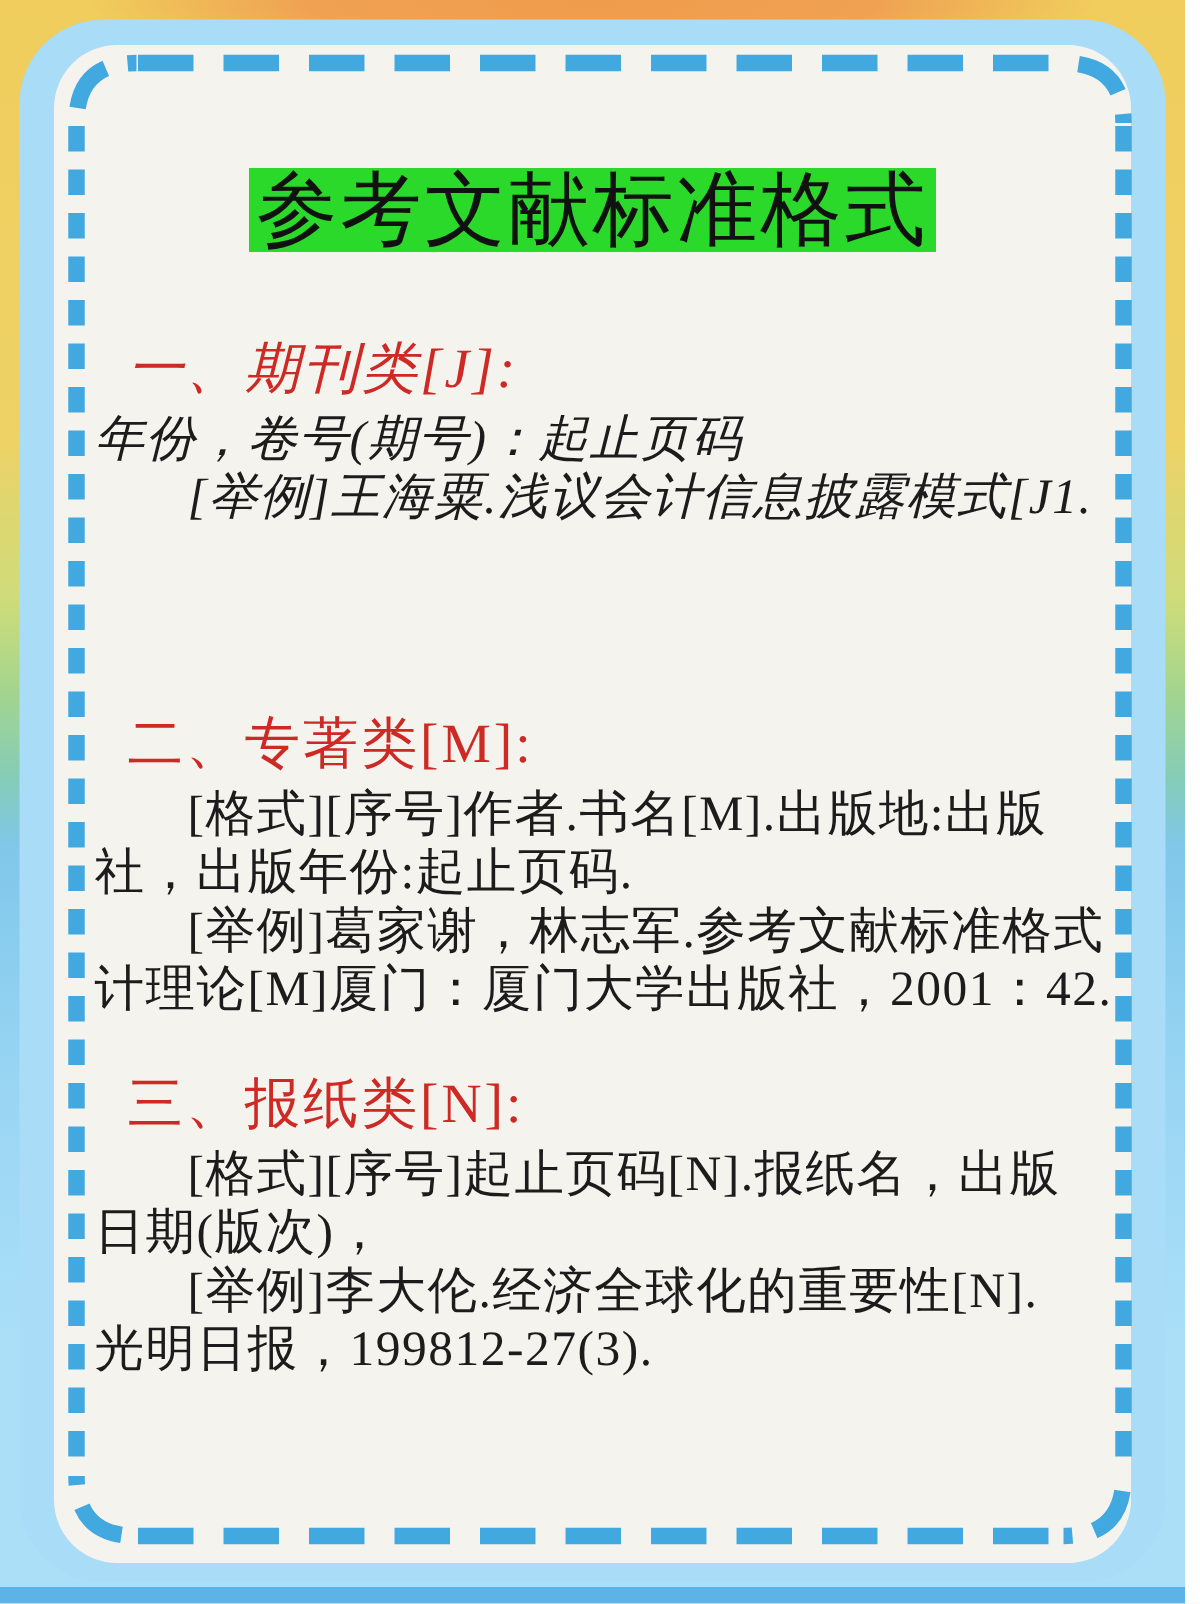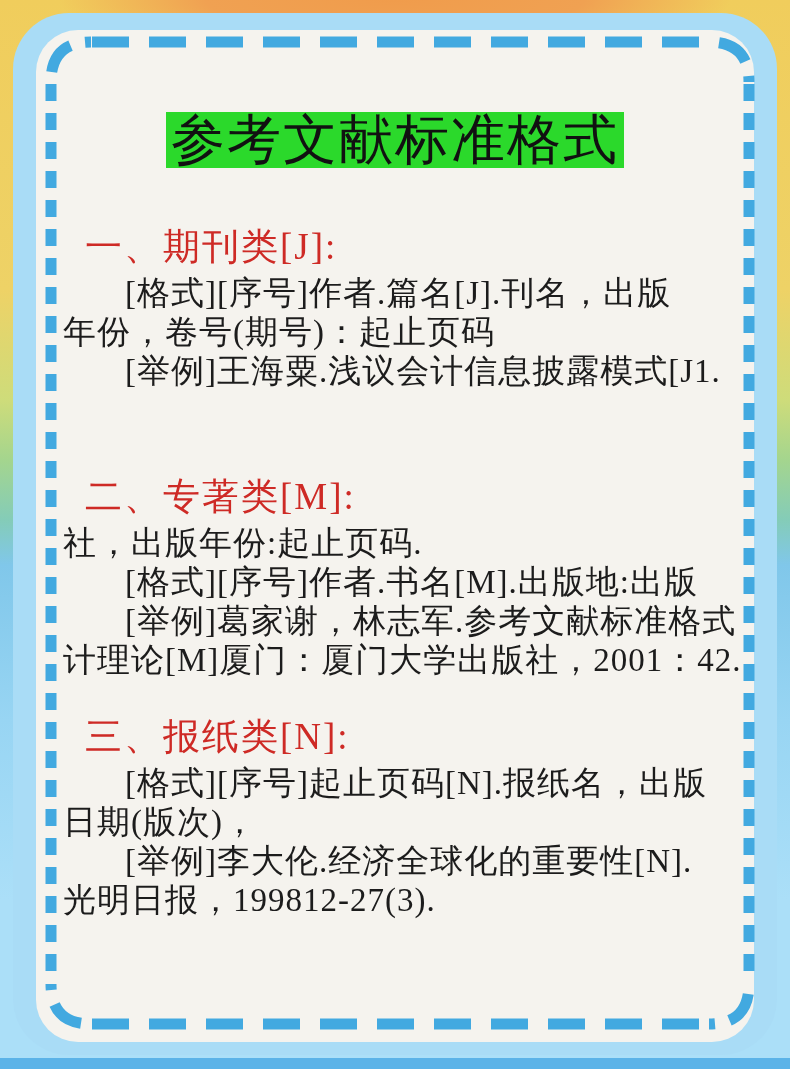--- a/index.html
+++ b/index.html
@@ -38,21 +38,21 @@
   .title {
     display: inline-block;
     background: #2bd92b;
     color: #111;
     font-size: 54px; line-height: 56px;
     letter-spacing: 2px;
     padding: 0 5px;
     white-space: nowrap;
   }
   .section { position: absolute; left: 63px; right: 52px; }
-  .section-1 { top: 224px; }
+  .section-1 { top: 224px; font-style: italic; }
   .section-2 { top: 474px; }
   .section-3 { top: 714px; }
   .heading {
     color: #ce2a25;
     font-size: 37px; line-height: 46px;
     margin: 0 0 4px 22px;
     letter-spacing: 2px;
     white-space: nowrap;
   }
   .line {
@@ -86,29 +86,28 @@
       <path d="M 91 1024 Q 51 1024 51 984" stroke-dasharray="34 15" stroke-dashoffset="-10"></path>
     </g>
   </svg>
 
   <div class="title-wrap">
     <span class="title">参考文献标准格式</span>
   </div>
 
   <div class="section section-1">
     <div class="heading">一、期刊类[J]:</div>
-    <div class="line indent">[格式][序号]作者.篇名[J].刊名，出版</div>
     <div class="line">年份，卷号(期号)：起止页码</div>
     <div class="line indent">[举例]王海粟.浅议会计信息披露模式[J1.</div>
   </div>
 
   <div class="section section-2">
     <div class="heading">二、专著类[M]:</div>
+    <div class="line indent">[格式][序号]作者.书名[M].出版地:出版</div>
     <div class="line">社，出版年份:起止页码.</div>
-    <div class="line indent">[格式][序号]作者.书名[M].出版地:出版</div>
     <div class="line indent">[举例]葛家谢，林志军.参考文献标准格式</div>
     <div class="line">计理论[M]厦门：厦门大学出版社，2001：42.</div>
   </div>
 
   <div class="section section-3">
     <div class="heading">三、报纸类[N]:</div>
     <div class="line indent">[格式][序号]起止页码[N].报纸名，出版</div>
     <div class="line">日期(版次)，</div>
     <div class="line indent">[举例]李大伦.经济全球化的重要性[N].</div>
     <div class="line">光明日报，199812-27(3).</div>

